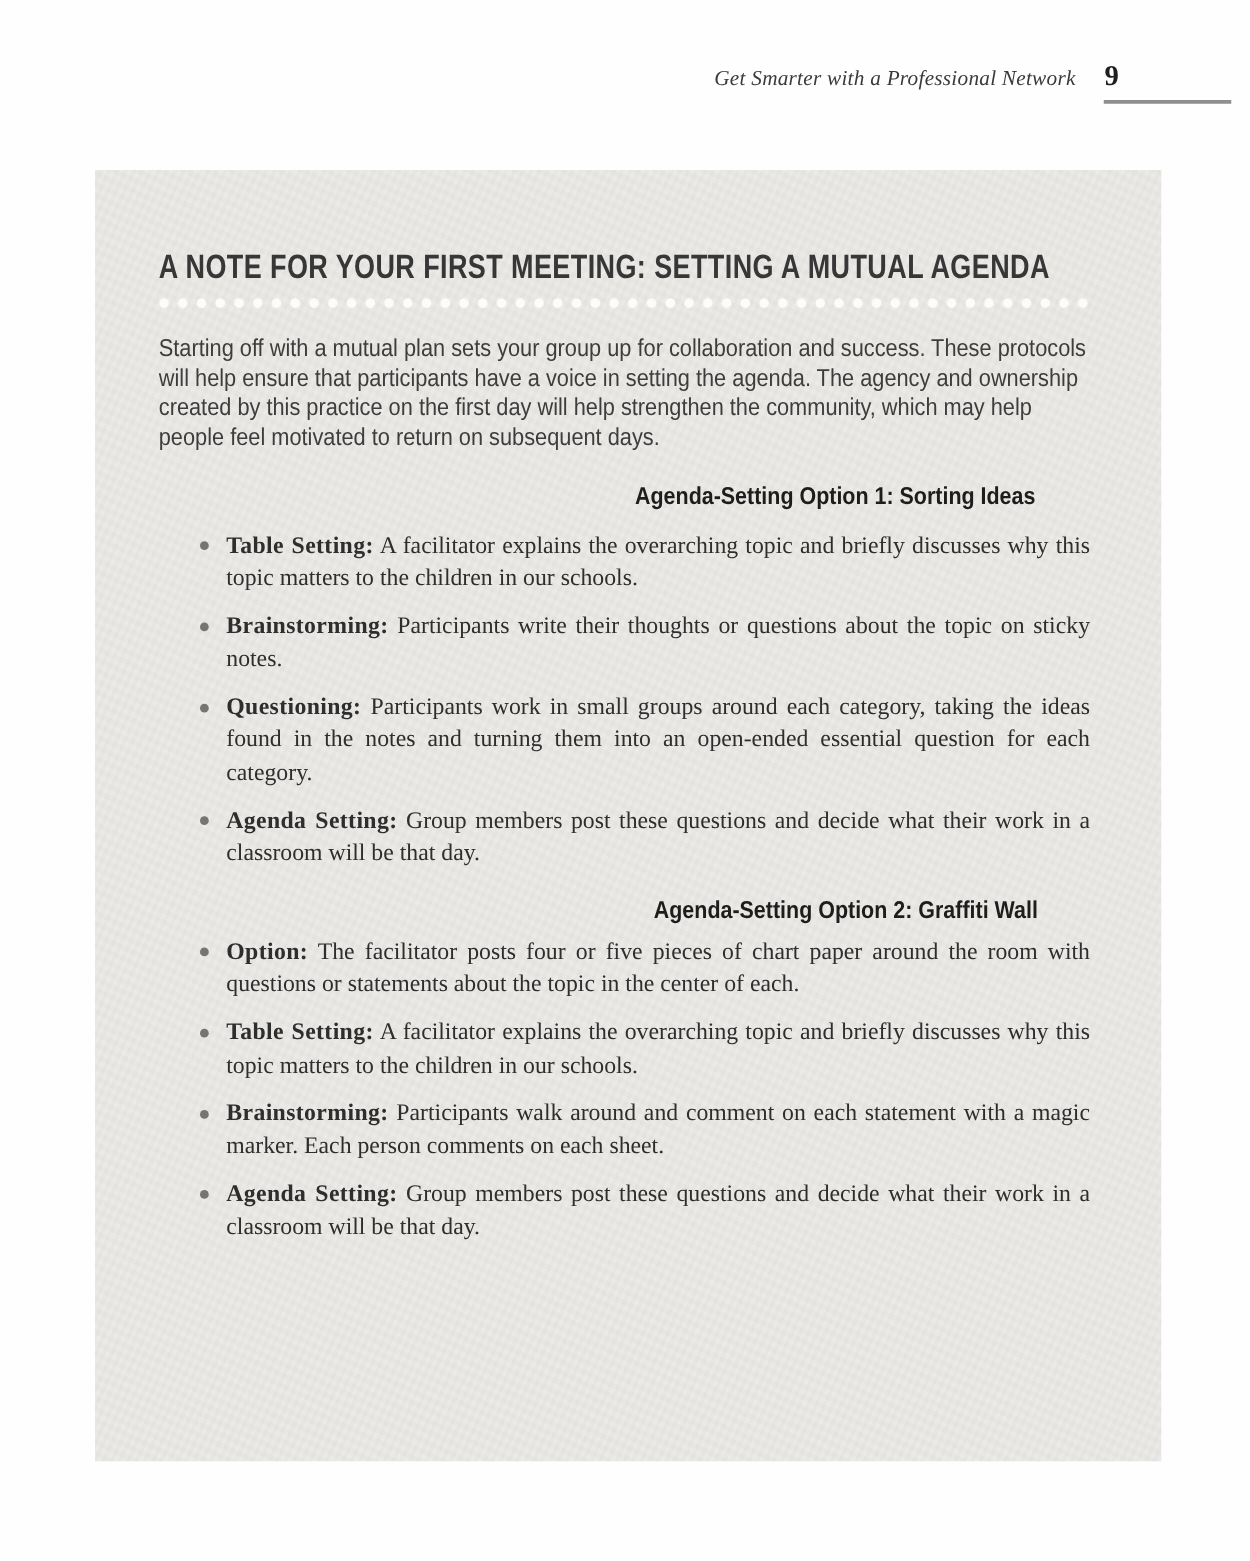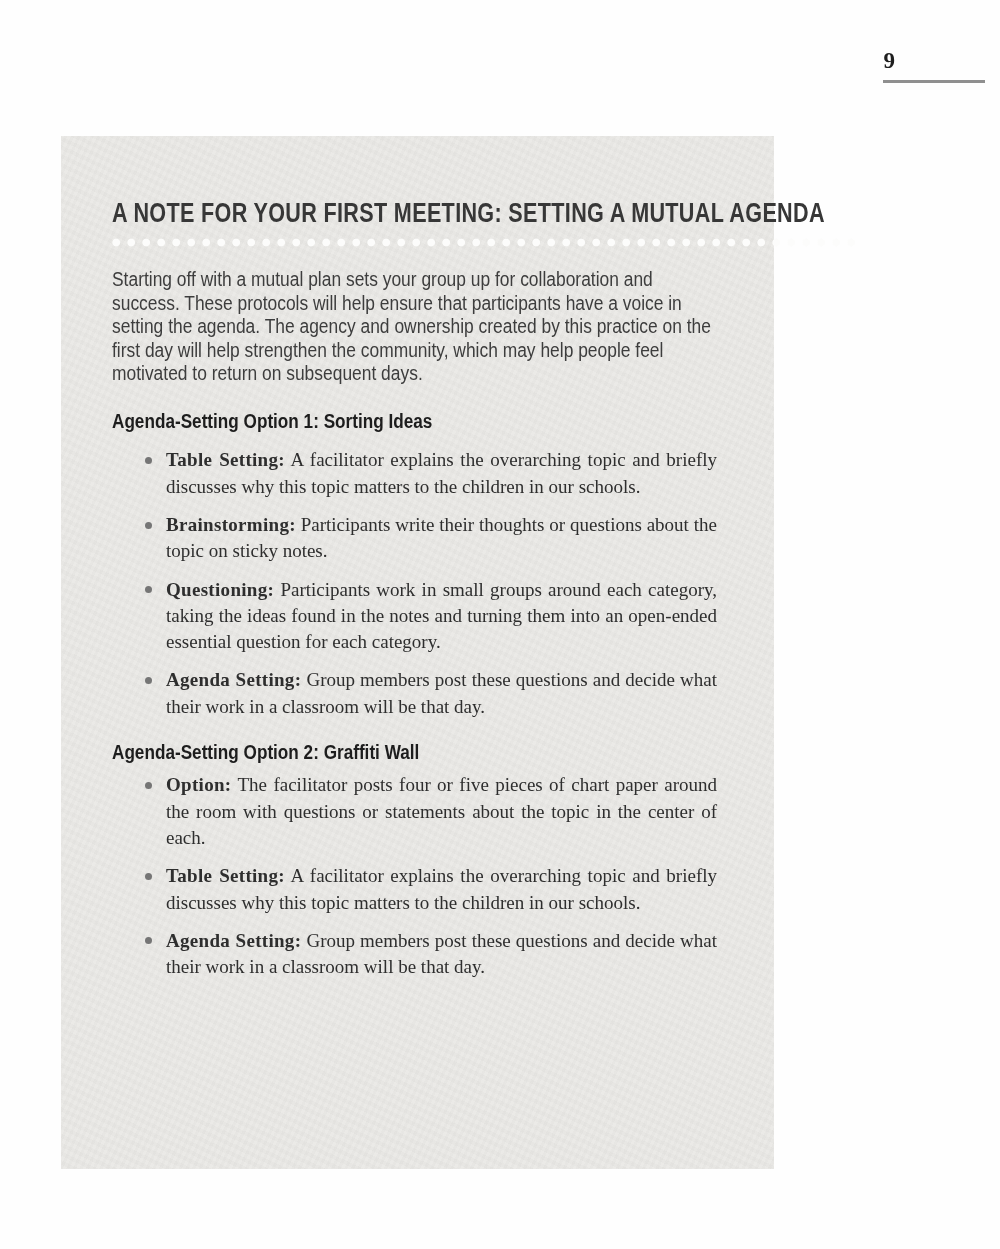--- a/index.html
+++ b/index.html
@@ -25,22 +25,22 @@
     font-family: "Liberation Serif", serif;
     font-weight: 700; font-size: 23px; color: #1e1e1e;
   }
   .head-rule {
     position: absolute; top: 80px; left: 883px;
     width: 102px; height: 3px; background: #8f8f8f;
   }
 
   
   .note-box {
-    position: absolute; top: 136px; left: 61px;
-    width: 713px; min-height: 1033px;
+    position: absolute; top: 136px; left: 76px;
+    width: 853px; min-height: 1033px;
     background-color: #e9e8e5;
     background-image:
       repeating-linear-gradient(115deg, rgba(255,255,255,0.05) 0 3px, rgba(0,0,0,0.012) 3px 6px),
       repeating-linear-gradient(25deg, rgba(255,255,255,0.04) 0 4px, rgba(0,0,0,0.01) 4px 8px);
     box-sizing: border-box;
     padding: 62px 57px 42px 51px;
   }
 
   .note-title {
     margin: 0; font-size: 27px; font-weight: 700;
@@ -66,21 +66,21 @@
     margin: 21px 0 0 0;
     font-size: 19.5px; line-height: 23.6px;
     color: #3d3d3d;
     width: 112%;
     transform: scaleX(0.893); transform-origin: 0 0;
   }
 
   .opt-heading {
     margin: 24px 0 0 0;
     font-size: 19.5px; font-weight: 700;
-    color: #1d1d1d; white-space: nowrap; line-height: 1.2;
+    color: #1d1d1d; white-space: nowrap; line-height: 1.2; text-align: right;
   }
   .opt-heading.tight { margin-top: 21px; }
 
   ul.agenda-list {
     list-style: none; margin: 14px 0 0 0; padding: 0;
     font-family: Liberation Serif, serif;
     font-size: 19px; color: #2e2e2e;
   }
   ul.agenda-list.tight { margin-top: 8px; }
   ul.agenda-list li {
@@ -97,20 +97,21 @@
     background: #757575;
   }
   .lead { font-weight: 700; letter-spacing: 0.3px; }
 </style>
 </head>
 <body>
 
 <div class="page">
 
   <header class="running-head">
+    <span class="run-title">Get Smarter with a Professional Network</span>
     <span class="page-num">9</span>
   </header>
   <div class="head-rule"></div>
 
   <section class="note-box">
 
     <h1 class="note-title"><span class="squeeze-t">A NOTE FOR YOUR FIRST MEETING: SETTING A MUTUAL AGENDA</span></h1>
 
     <div class="dots"></div>
 
@@ -143,18 +144,22 @@
       <li>
         <span class="bullet-icon"></span>
         <span class="lead">Option:</span> <span>The facilitator posts four or five pieces of chart paper around the room with questions or statements about the topic in the center of each.</span>
       </li>
       <li>
         <span class="bullet-icon"></span>
         <span class="lead">Table Setting:</span> <span>A facilitator explains the overarching topic and briefly discusses why this topic matters to the children in our schools.</span>
       </li>
       <li>
         <span class="bullet-icon"></span>
+        <span class="lead">Brainstorming:</span> <span>Participants walk around and comment on each statement with a magic marker. Each person comments on each sheet.</span>
+      </li>
+      <li>
+        <span class="bullet-icon"></span>
         <span class="lead">Agenda Setting:</span> <span>Group members post these questions and decide what their work in a classroom will be that day.</span>
       </li>
     </ul>
 
   </section>
 </div>
 
 </body></html>

